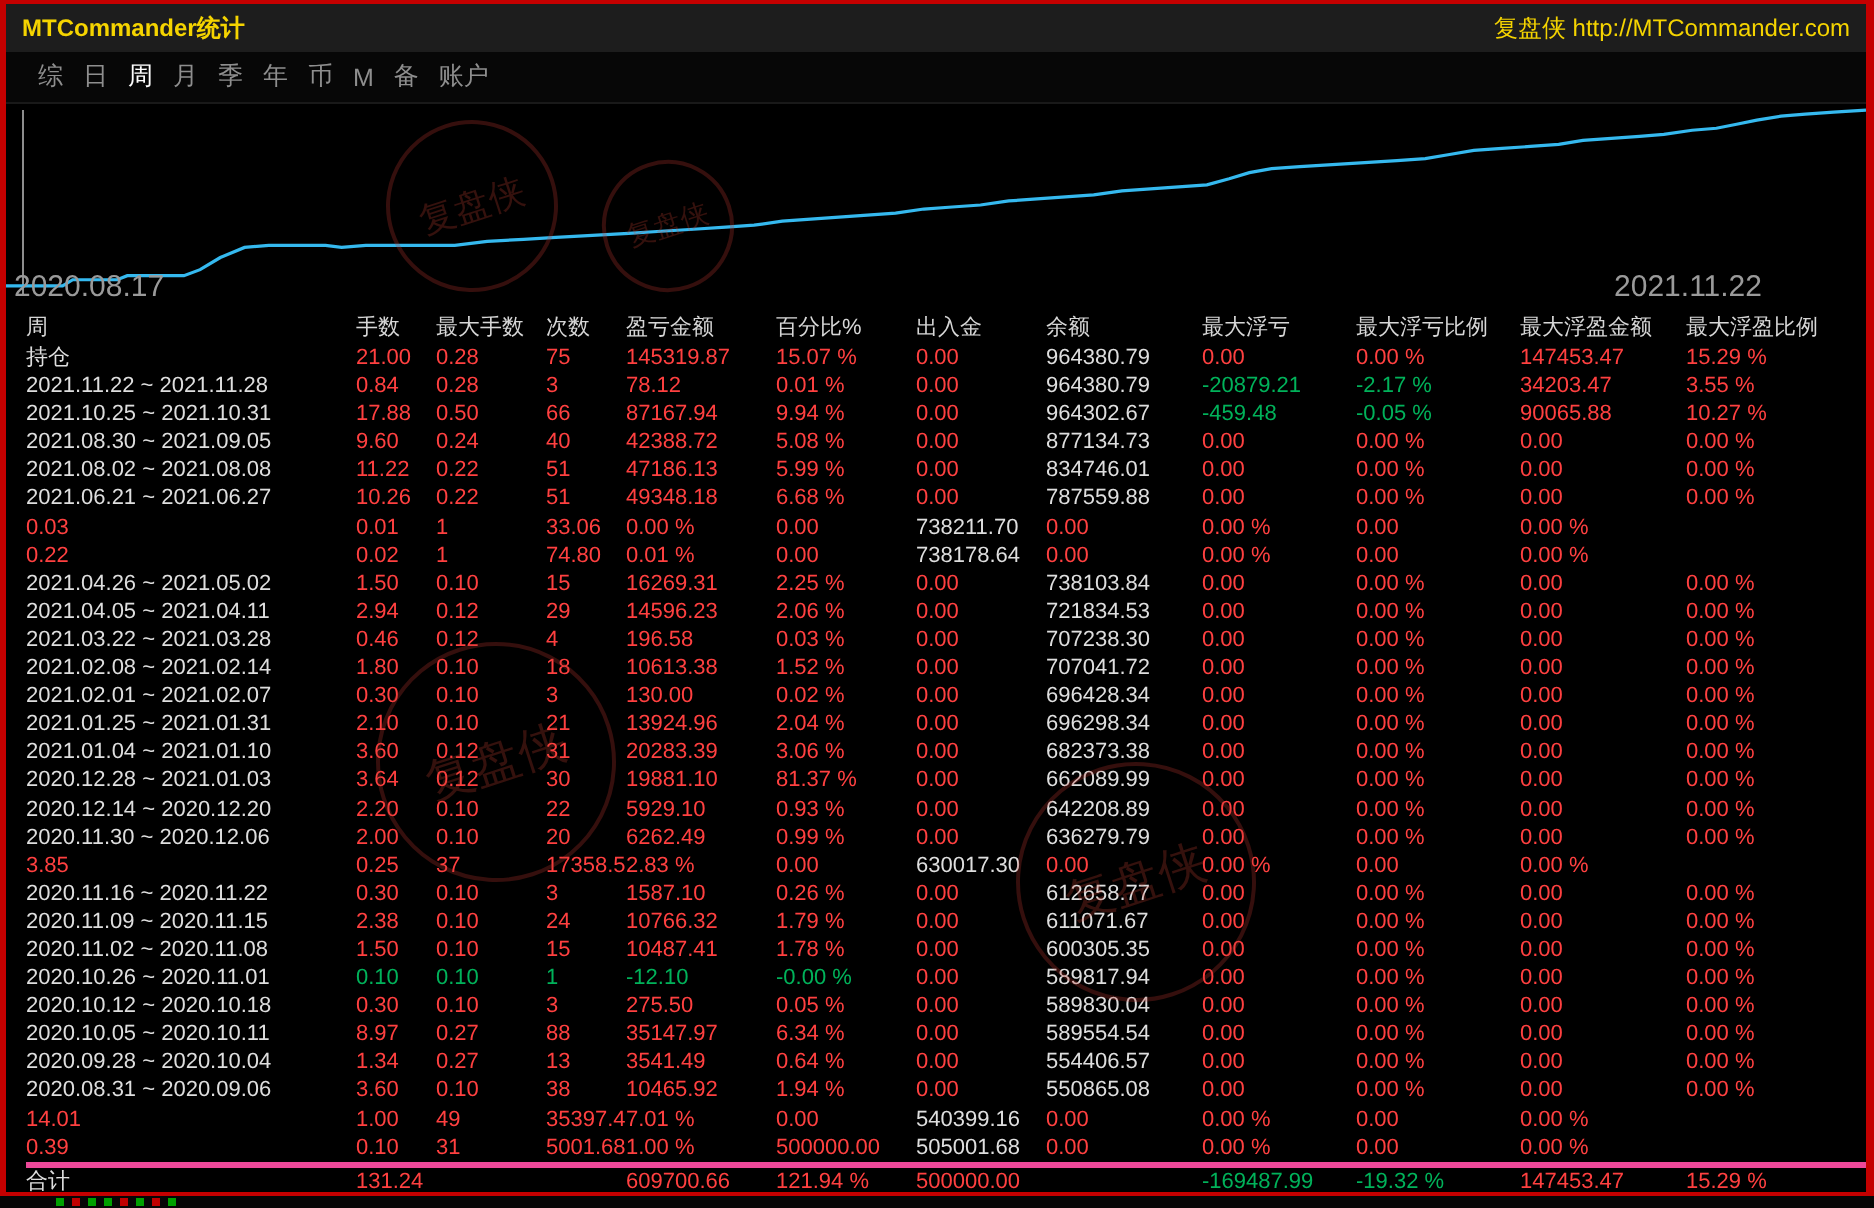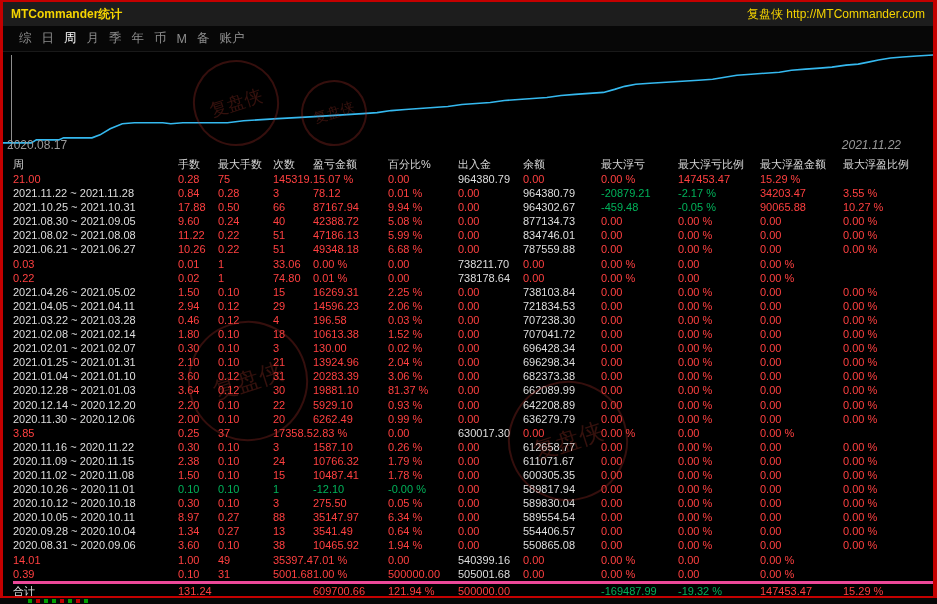--- a/index.html
+++ b/index.html
@@ -15,23 +15,23 @@
   .brand{color:var(--title);font-size:12px;}
   
   .menu-bar{height:25px;background:#070707;display:flex;align-items:center;gap:10px;
             padding-left:16px;flex:0 0 auto;border-bottom:1px solid #191919;}
   .menu-item{color:#8e8e8e;font-size:12.5px;cursor:pointer;}
   .menu-item.active{color:#ffffff;}
   
   .chart{position:relative;height:101px;background:#000;flex:0 0 auto;}
   .chart svg{position:absolute;left:0;top:0;width:100%;height:100%;}
   .axis-y{position:absolute;left:8px;top:3px;bottom:5px;width:1px;background:#8d8d8d;}
-  .axis-label{position:absolute;bottom:1px;font-size:12px;color:#9a9a9a;margin-top:26px;}
+  .axis-label{position:absolute;bottom:1px;font-size:15px;color:#9a9a9a;margin-top:26px;}
   .axis-label.left{left:4px;}
-  .axis-label.right{right:32px;font-style:italic;}
+  .axis-label.right{right:52px;}
   
   .wm{position:absolute;border:2px solid rgba(190,55,45,.28);border-radius:50%;
       display:flex;align-items:center;justify-content:center;color:rgba(205,65,50,.26);
       transform:rotate(-18deg);pointer-events:none;z-index:2;}
   
   .table{flex:1 1 auto;padding:4px 0 0 10px;position:relative;display:flex;
          flex-direction:column;overflow:hidden;}
   .trow{display:grid;grid-template-columns:165px 40px 55px 40px 75px 70px 65px 78px 77px 82px 83px 1fr;
         height:14.1px;line-height:14.1px;font-size:11px;white-space:nowrap;flex:0 0 auto;}
   .trow.head{height:15px;line-height:15px;}
@@ -90,20 +90,21 @@
           <span class="cell c-h">百分比%</span>
           <span class="cell c-h">出入金</span>
           <span class="cell c-h">余额</span>
           <span class="cell c-h">最大浮亏</span>
           <span class="cell c-h">最大浮亏比例</span>
           <span class="cell c-h">最大浮盈金额</span>
           <span class="cell c-h">最大浮盈比例</span>
         </div>
       <div id="tbody" style="display:flex;flex-direction:column;">
           <div class="trow">
+            <span class="cell c-w">持仓</span>
             <span class="cell c-r">21.00</span>
             <span class="cell c-r">0.28</span>
             <span class="cell c-r">75</span>
             <span class="cell c-r">145319.87</span>
             <span class="cell c-r">15.07 %</span>
             <span class="cell c-r">0.00</span>
             <span class="cell c-w">964380.79</span>
             <span class="cell c-r">0.00</span>
             <span class="cell c-r">0.00 %</span>
             <span class="cell c-r">147453.47</span>

